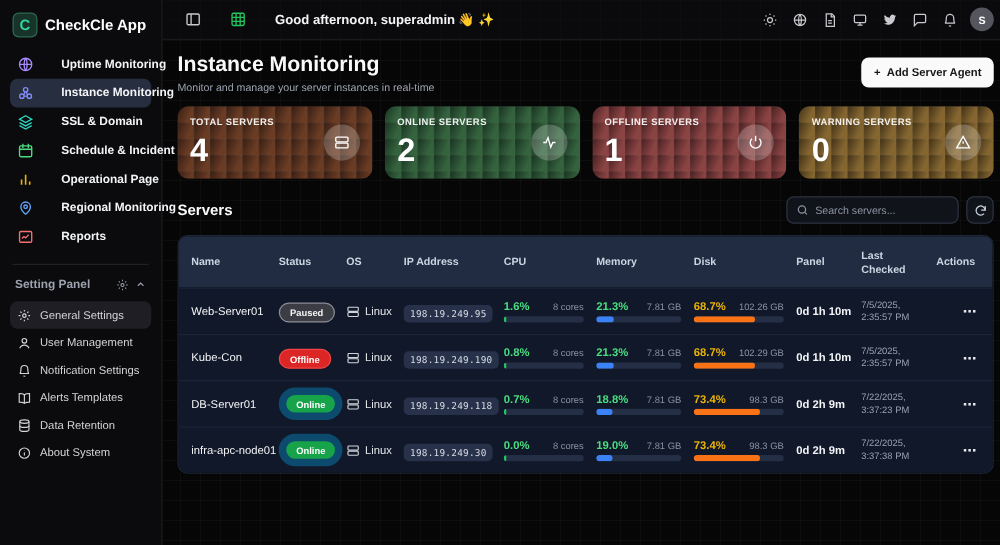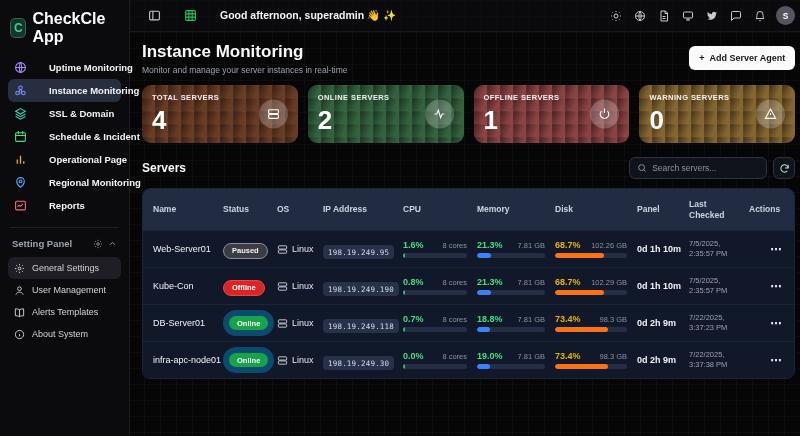--- a/index.html
+++ b/index.html
@@ -13,21 +13,21 @@
     background-size:16px 16px;
     color:#e5e7eb;
     display:flex;
   }
   svg { display:block; }
 
   
   .sidebar{ width:130px; min-width:130px; height:436px; background:#0b0b0d; border-right:1px solid #1d1d21; padding:8px 8px 0 8px; display:flex; flex-direction:column; }
   .logo-row{ display:flex; align-items:center; gap:6px; padding:2px 2px 10px 2px; }
   .logo-badge{ width:20px; height:20px; border-radius:5px; background:#17332a; border:1px solid #2c6b52; display:flex; align-items:center; justify-content:center; color:#34d399; font-size:12px; font-weight:800; }
-  .logo-name{ font-size:16px; font-weight:800; color:#fff; }
+  .logo-name{ font-size:12px; font-weight:800; color:#fff; }
   .nav-item{ display:flex; align-items:center; gap:22px; height:23px; padding:0 6px; border-radius:6px; cursor:pointer; }
   .nav-item.active{ background:#272e40; }
   .nav-item .lbl{ font-size:9.5px; font-weight:700; color:#f3f4f6; white-space:nowrap; }
   .nav-icon{ width:13px; height:13px; flex:none; }
   .divider{ height:1px; background:#1f1f24; margin:10px 2px 8px 2px; }
   .panel-head{ display:flex; justify-content:space-between; padding:2px 4px 8px 4px; }
   .panel-head .lbl{ font-size:9.5px; font-weight:700; color:#9ca3af; }
   .panel-head .ic{ display:flex; gap:5px; align-items:center; color:#9ca3af; }
   .set-item{ display:flex; align-items:center; gap:7px; height:22px; padding:0 6px; border-radius:6px; cursor:pointer; }
   .set-item.active{ background:#1e1e24; }
@@ -209,25 +209,44 @@
         <svg viewBox="0 0 24 24" fill="none" stroke="#d4d4d8" stroke-width="2">
           <circle cx="12" cy="8" r="4"></circle>
           <path d="M4 21c1.5-4 5-5.5 8-5.5s6.5 1.5 8 5.5"></path>
         </svg>
       </span>
     <span class="lbl">User Management</span>
   </div>
   <div class="set-item">
     <span class="nav-icon" style="width:11px;height:11px">
         <svg viewBox="0 0 24 24" fill="none" stroke="#d4d4d8" stroke-width="2">
+          <path d="M18 9a6 6 0 1 0-12 0c0 7-2 8-2 8h16s-2-1-2-8"></path>
+          <path d="M10.5 21a1.8 1.8 0 0 0 3 0"></path>
+        </svg>
+      </span>
+    <span class="lbl">Notification Settings</span>
+  </div>
+  <div class="set-item">
+    <span class="nav-icon" style="width:11px;height:11px">
+        <svg viewBox="0 0 24 24" fill="none" stroke="#d4d4d8" stroke-width="2">
           <path d="M12 6c-2-1.5-5-2-9-2v15c4 0 7 .5 9 2 2-1.5 5-2 9-2V4c-4 0-7 .5-9 2z"></path>
           <path d="M12 6v15"></path>
         </svg>
       </span>
     <span class="lbl">Alerts Templates</span>
+  </div>
+  <div class="set-item">
+    <span class="nav-icon" style="width:11px;height:11px">
+        <svg viewBox="0 0 24 24" fill="none" stroke="#d4d4d8" stroke-width="2">
+          <ellipse cx="12" cy="5" rx="8" ry="3"></ellipse>
+          <path d="M4 5v14c0 1.7 3.6 3 8 3s8-1.3 8-3V5"></path>
+          <path d="M4 12c0 1.7 3.6 3 8 3s8-1.3 8-3"></path>
+        </svg>
+      </span>
+    <span class="lbl">Data Retention</span>
   </div>
   <div class="set-item">
     <span class="nav-icon" style="width:11px;height:11px">
         <svg viewBox="0 0 24 24" fill="none" stroke="#d4d4d8" stroke-width="2">
           <circle cx="12" cy="12" r="9"></circle>
           <path d="M12 11v5M12 7.5v.5"></path>
         </svg>
       </span>
     <span class="lbl">About System</span>
   </div>

